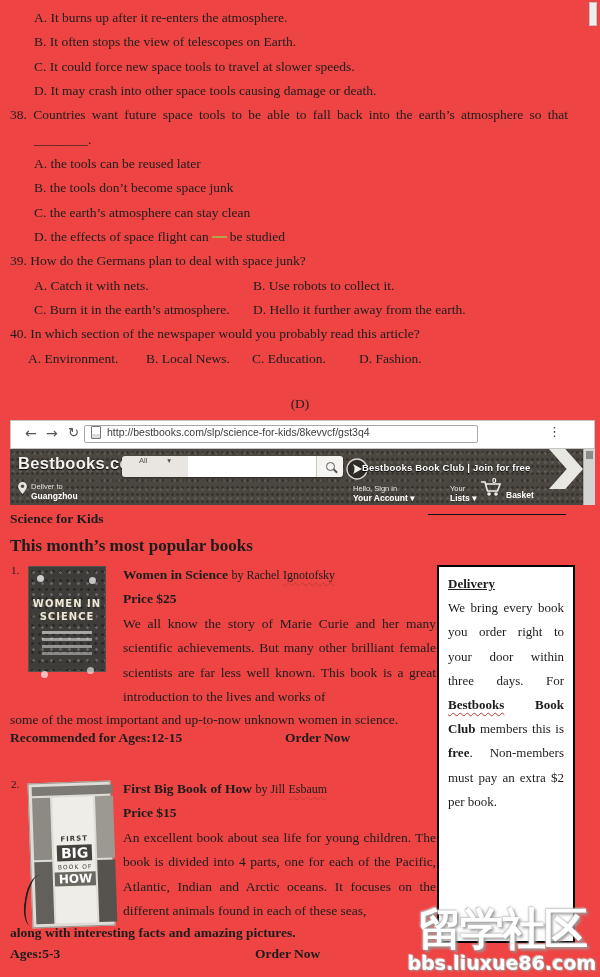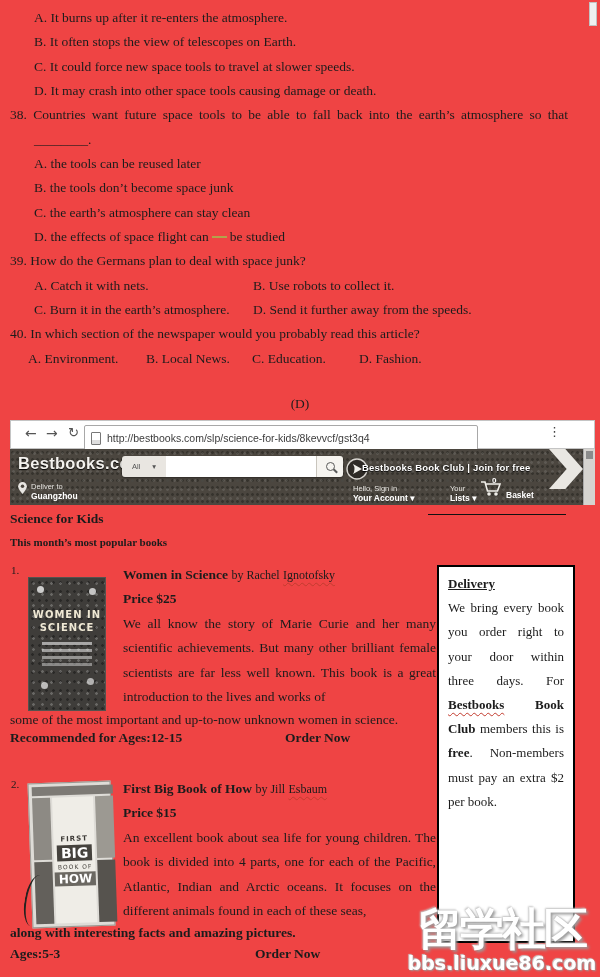--- a/index.html
+++ b/index.html
@@ -15,33 +15,33 @@
   .gapline { display:inline-block; width:15px; height:2px; background:#b3a24b; margin:0 3px 3px 3px; vertical-align:middle; }
 
   .dlabel { position:absolute; left:0; top:396px; width:600px; text-align:center; font-size:13.5px; }
 
   
   .browser { position:absolute; left:10px; top:420px; width:585px; font-family:"Liberation Sans", sans-serif; }
   .toolbar { position:relative; height:29px; background:#fff; border:1px solid #c4c4c4; box-sizing:border-box; }
   .navg { position:absolute; top:4px; font-size:14px; color:#555; font-family:"DejaVu Sans", sans-serif; }
   .nav-back{ left:14px; } .nav-fwd{ left:35px; } .nav-ref{ left:57px; font-size:13px; }
   .urlbox { position:absolute; left:73px; top:4px; width:394px; height:18px; border:1px solid #a8a8a8; border-radius:2px;
-            background:#fff; display:flex; align-items:center; gap:6px; padding:12px 6px; box-sizing:border-box; }
+            background:#fff; display:flex; align-items:flex-start; gap:6px; padding:0 6px; box-sizing:border-box; }
   .pageicon { width:8px; height:11px; border:1px solid #777; border-radius:1px; flex:0 0 auto; background:linear-gradient(#fff 60%, #ddd 60%); }
   .urltext { font-size:10.5px; color:#3c3c3c; white-space:nowrap; overflow:hidden; }
   .menudots { position:absolute; right:33px; top:3px; font-size:13px; color:#444; font-family:"DejaVu Sans", sans-serif; }
 
   .headrow { display:flex; }
   .bheader { position:relative; width:573px; height:56px; color:#fff; background-color:#4b463f;
              background-image:radial-gradient(circle, rgba(255,255,255,.10) 1px, transparent 1.7px),
                               radial-gradient(circle, rgba(0,0,0,.28) 1px, transparent 1.7px);
              background-size:7px 9px, 5px 7px; overflow:hidden; }
   .sitename { position:absolute; left:8px; top:5px; font-size:16.5px; font-weight:bold; color:#f4f2ee; letter-spacing:.3px; text-shadow:0 1px 1px #000; }
   .search { position:absolute; left:112px; top:7px; width:221px; height:21px; display:flex; border-radius:3px; overflow:hidden; box-shadow:0 1px 2px rgba(0,0,0,.4); }
-  .scope { background:#e9e6e1; color:#555; font-size:7.5px; display:flex; align-items:center; gap:12px; padding:0 10px; }
+  .scope { background:#e9e6e1; color:#555; font-size:7.5px; display:flex; align-items:flex-start; gap:20px; padding:0 17px; }
   .sinput { flex:1; background:#fff; border:none; }
   .sbtn { width:26px; background:#f6f4f0; border-left:1px solid #c9c5bd; display:flex; align-items:center; justify-content:center; }
   .mag { width:7px; height:7px; border:1.6px solid #5a5a5a; border-radius:50%; position:relative; }
   .mag::after { content:""; position:absolute; width:5px; height:1.7px; background:#5a5a5a; transform:rotate(45deg); right:-4px; bottom:-2px; }
   .clubicon { position:absolute; left:336px; top:9px; }
   .clubtext { position:absolute; left:352px; top:13px; font-size:9.5px; font-weight:bold; letter-spacing:.2px; color:#fff; text-shadow:0 1px 1px #000; white-space:nowrap; }
   .chev { position:absolute; left:539px; top:0px; width:34px; height:40px; background:#e9e7e2;
           clip-path:polygon(0 0, 48% 0, 100% 50%, 48% 100%, 0 100%, 52% 50%); }
   .hdr-small { font-size:7.5px; line-height:9px; color:#e8e6e2; }
   .hdr-bold { font-size:8.5px; font-weight:bold; color:#fff; }
@@ -50,43 +50,43 @@
   .lists { position:absolute; left:440px; top:35px; }
   .basket { position:absolute; left:470px; top:29px; display:flex; align-items:flex-end; gap:2px; }
   .bcount { position:absolute; left:12px; top:-2px; font-size:8px; font-weight:bold; color:#fff; }
   .scrollstrip { width:12px; height:56px; background:#d6d4d0; border-left:1px solid #aaa; box-sizing:border-box; position:relative; }
   .thumb { position:absolute; top:2px; left:2px; width:7px; height:8px; background:#8b8b8b; }
 
   
   .content { position:absolute; left:10px; top:511px; width:580px; height:466px; }
   .topline { position:absolute; left:418px; top:3px; width:138px; border-top:1.6px solid #111; }
   .h1 { position:absolute; left:0; top:0; font-weight:bold; font-size:13.5px; }
-  .h2 { position:absolute; left:0; top:25px; font-weight:bold; font-size:11px; }
+  .h2 { position:absolute; left:0; top:25px; font-weight:bold; font-size:17px; }
   .book { position:absolute; left:0; width:565px; }
   .bk1 { top:52px; height:200px; } .bk2 { top:266px; height:200px; }
   .num { position:absolute; left:1px; top:1px; font-size:11px; }
   .btext { position:absolute; left:113px; top:0; width:313px; }
   .titlerow { line-height:24.4px; white-space:nowrap; }
   .btitle { font-weight:bold; font-size:13.5px; }
   .bby { font-size:12px; }
   .wavy { text-decoration:underline; text-decoration-style:wavy; text-decoration-color:#c23b2e; text-decoration-thickness:1px; text-underline-offset:3px; }
   .price { font-weight:bold; line-height:24.4px; }
   .desc { text-align:justify; line-height:24.4px; }
   .desccont { position:absolute; left:0; width:423px; line-height:24.4px; }
   .bk1 .desccont { top:145px; } .bk2 .desccont { top:144px;font-weight:bold; }
   .agesrow { position:absolute; left:0; width:423px; font-weight:bold; }
   .bk1 .agesrow { top:167px; } .bk2 .agesrow { top:169px; }
   .order { position:absolute; font-weight:bold; }
   .bk1 .order { left:275px; } .bk2 .order { left:245px; }
 
   
-  .cover1 { position:absolute; left:18px; top:3px; width:78px; height:134px; background-color:#3f3d3a; border:1px solid #55524e; box-sizing:border-box;
+  .cover1 { position:absolute; left:18px; top:3px; width:78px; height:106px; background-color:#3f3d3a; border:1px solid #55524e; box-sizing:border-box;
             background-image:radial-gradient(circle, rgba(255,255,255,.22) 1px, transparent 1.6px),
                              radial-gradient(circle, rgba(0,0,0,.35) 1px, transparent 1.6px);
-            background-size:9px 11px, 7px 9px; text-align:center;margin-top:11px; }
+            background-size:9px 11px, 7px 9px; text-align:center; }
   .cover1::before { content:""; position:absolute; left:8px; top:8px; width:7px; height:7px; border-radius:50%; background:rgba(255,255,255,.75);
                     box-shadow:52px 2px 0 rgba(255,255,255,.7), 4px 96px 0 rgba(255,255,255,.65), 50px 92px 0 rgba(255,255,255,.6); }
   .c1t { margin-top:30px; color:#efe8d4; font-family:"DejaVu Sans", sans-serif; font-weight:bold; font-size:10px; letter-spacing:1px; line-height:13px; }
   .c1sub { margin:8px auto 0; width:50px; height:3px; background:rgba(255,255,255,.55);
            box-shadow:0 7px 0 rgba(255,255,255,.5), 0 14px 0 rgba(255,255,255,.45), 0 21px 0 rgba(255,255,255,.4); }
   .cover2 { position:absolute; left:20px; top:5px; width:83px; height:145px; background:#dedcd7; border:1px solid #9a9791; box-sizing:border-box;
             transform:rotate(-2deg); display:grid; grid-template-columns:18px 1fr 18px; grid-template-rows:9px 1fr; gap:2px; padding:3px; }
   .c2band { grid-column:1 / -1; background:#7d7a75; }
   .c2side { display:flex; flex-direction:column; gap:2px; }
   .c2side > div { flex:1; }
@@ -133,21 +133,21 @@
     <div class="opt">B. the tools don’t become space junk</div>
     <div class="opt">C. the earth’s atmosphere can stay clean</div>
     <div class="opt"><span>D. the effects of space flight can</span><span class="gapline"></span><span>be studied</span></div>
     <div>39. How do the Germans plan to deal with space junk?</div>
     <div class="grid2">
       <span>A. Catch it with nets.</span>
       <span>B. Use robots to collect it.</span>
     </div>
     <div class="grid2">
       <span>C. Burn it in the earth’s atmosphere.</span>
-      <span>D. Send it further away from the speeds.</span>
+      <span>D. Hello it further away from the earth.</span>
     </div>
     <div>40. In which section of the newspaper would you probably read this article?</div>
     <div class="grid4">
       <span>A. Environment.</span>
       <span>B. Local News.</span>
       <span>C. Education.</span>
       <span>D. Fashion.</span>
     </div>
   </div>
 

